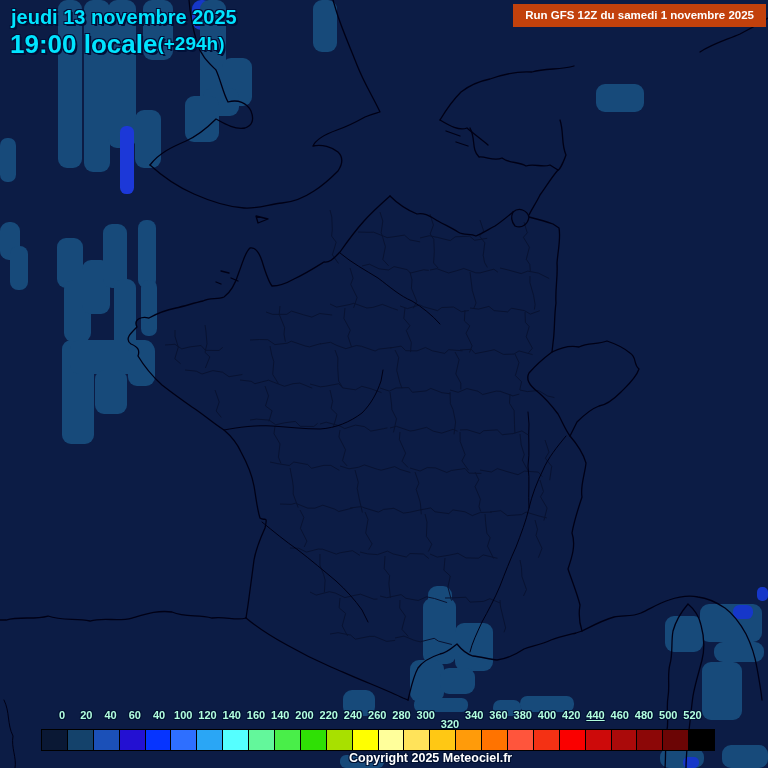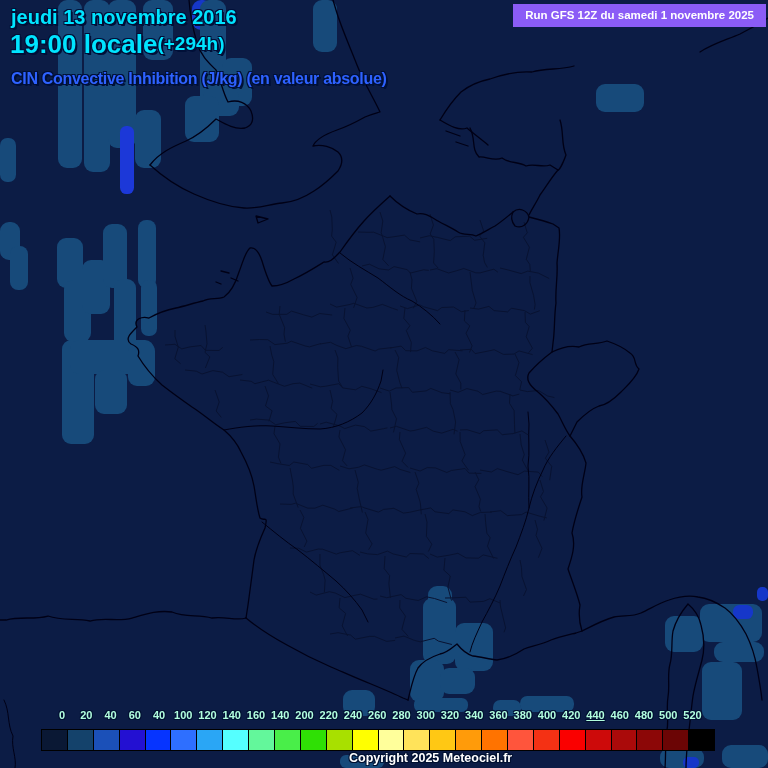--- a/index.html
+++ b/index.html
@@ -5,21 +5,21 @@
   html,body{margin:0;padding:0;background:#0c1c45;}
   #stage{position:relative;width:768px;height:768px;background:#0c1c45;overflow:hidden;
          font-family:"Liberation Sans","DejaVu Sans",sans-serif;}
   #map-svg{position:absolute;left:0;top:0;}
   .hdr{position:absolute;font-weight:bold;white-space:nowrap;
        text-shadow:1px 1px 0 #001038,-1px -1px 0 #001038,1px -1px 0 #001038,-1px 1px 0 #001038,2px 2px 0 #001038;}
   #date-line{left:11px;top:6px;font-size:20px;color:#00e4ff;}
   #time-line{left:10px;top:29px;font-size:26px;color:#00e4ff;}
   #time-line .offset{font-size:19px;vertical-align:3px;}
   #subtitle{left:11px;top:70px;font-size:16px;letter-spacing:-0.3px;color:#2e62ff;}
-  #run-box{position:absolute;top:4px;right:2px;height:23px;line-height:23px;background:#8b5cf6;
+  #run-box{position:absolute;top:4px;right:2px;height:23px;line-height:23px;background:#c2410c;
            color:#fff;font-size:11.5px;font-weight:bold;padding:0 12px;}
   #scale-labels{position:absolute;left:0;top:709px;width:768px;height:15px;}
   #scale-labels span{position:absolute;transform:translateX(-50%);font-size:11px;font-weight:bold;color:#b2ffdf;
        text-shadow:1px 1px 0 #001030,-1px -1px 0 #001030,1px -1px 0 #001030,-1px 1px 0 #001030;}
   #scale-bar{position:absolute;left:41px;top:729px;width:672px;height:20px;display:flex;border:1px solid #000;}
   #scale-bar .cell{flex:1;border-right:1px solid #000;}
   #scale-bar .cell:last-child{border-right:none;}
   #copyright{position:absolute;left:349px;top:751px;font-size:12.5px;font-weight:bold;color:#fff;
        text-shadow:1px 1px 0 #001030,-1px -1px 0 #001030,1px -1px 0 #001030,-1px 1px 0 #001030;}
 </style>
@@ -197,44 +197,43 @@
       <path d="M570,436 C577,444 583,453 586,463 C585,474 580,486 582,497 C578,509 574,521 572,533 C576,545 572,557 568,569 C572,581 577,593 580,605 C578,617 580,625 582,631"></path>
       <path d="M440,120 C446,110 453,100 461,92 C470,85 480,81 490,79 C504,74 518,71 532,72 C546,68 560,70 574,66"></path>
       <path d="M440,120 C450,126 459,131 467,128 C474,134 481,139 488,145 M446,131 l14,5 M456,142 l12,4"></path>
       <path d="M470,128 C476,139 471,149 479,157 C486,156 494,162 502,158 C510,164 518,161 526,166 C534,163 542,168 550,165 L558,170"></path>
       <path d="M560,120 C564,132 561,144 566,155 C562,166 559,170 558,170"></path>
       <path d="M558,170 C551,178 546,187 540,195 C536,203 532,209 529,215"></path>
       <path d="M700,52 C712,44 726,40 740,34 C752,28 762,22 768,18 M718,26 l12,-4 M736,18 l10,-3"></path>
     </g>
   </svg>
 
-  <div id="date-line" class="hdr">jeudi 13 novembre 2016</div>
+  <div id="date-line" class="hdr">jeudi 13 novembre 2025</div>
   <div id="time-line" class="hdr"><span>19:00 locale</span><span class="offset">(+294h)</span></div>
-  <div id="subtitle" class="hdr">CIN Convective Inhibition (J/kg) (en valeur absolue)</div>
 
   <div id="run-box">Run GFS 12Z du samedi 1 novembre 2025</div>
 
   <div id="scale-labels">
       <span style="left: 62px;">0</span>
       <span style="left: 86.25px;">20</span>
       <span style="left: 110.5px;">40</span>
       <span style="left: 134.75px;">60</span>
       <span style="left: 159px;">40</span>
       <span style="left: 183.25px;">100</span>
       <span style="left: 207.5px;">120</span>
       <span style="left: 231.75px;">140</span>
       <span style="left: 256px;">160</span>
       <span style="left: 280.25px;">140</span>
       <span style="left: 304.5px;">200</span>
       <span style="left: 328.75px;">220</span>
       <span style="left: 353px;">240</span>
       <span style="left: 377.25px;">260</span>
       <span style="left: 401.5px;">280</span>
       <span style="left: 425.75px;">300</span>
-      <span style="left: 450px;">320</span>
+      <span style="left: 450px; margin-top: 9px;">320</span>
       <span style="left: 474.25px;">340</span>
       <span style="left: 498.5px;">360</span>
       <span style="left: 522.75px;">380</span>
       <span style="left: 547px;">400</span>
       <span style="left: 571.25px;">420</span>
       <span style="left: 595.5px; text-decoration: underline;">440</span>
       <span style="left: 619.75px; text-align: center;">460</span>
       <span style="left: 644px;">480</span>
       <span style="left: 668.25px;">500</span>
       <span style="left: 692.5px;">520</span>

